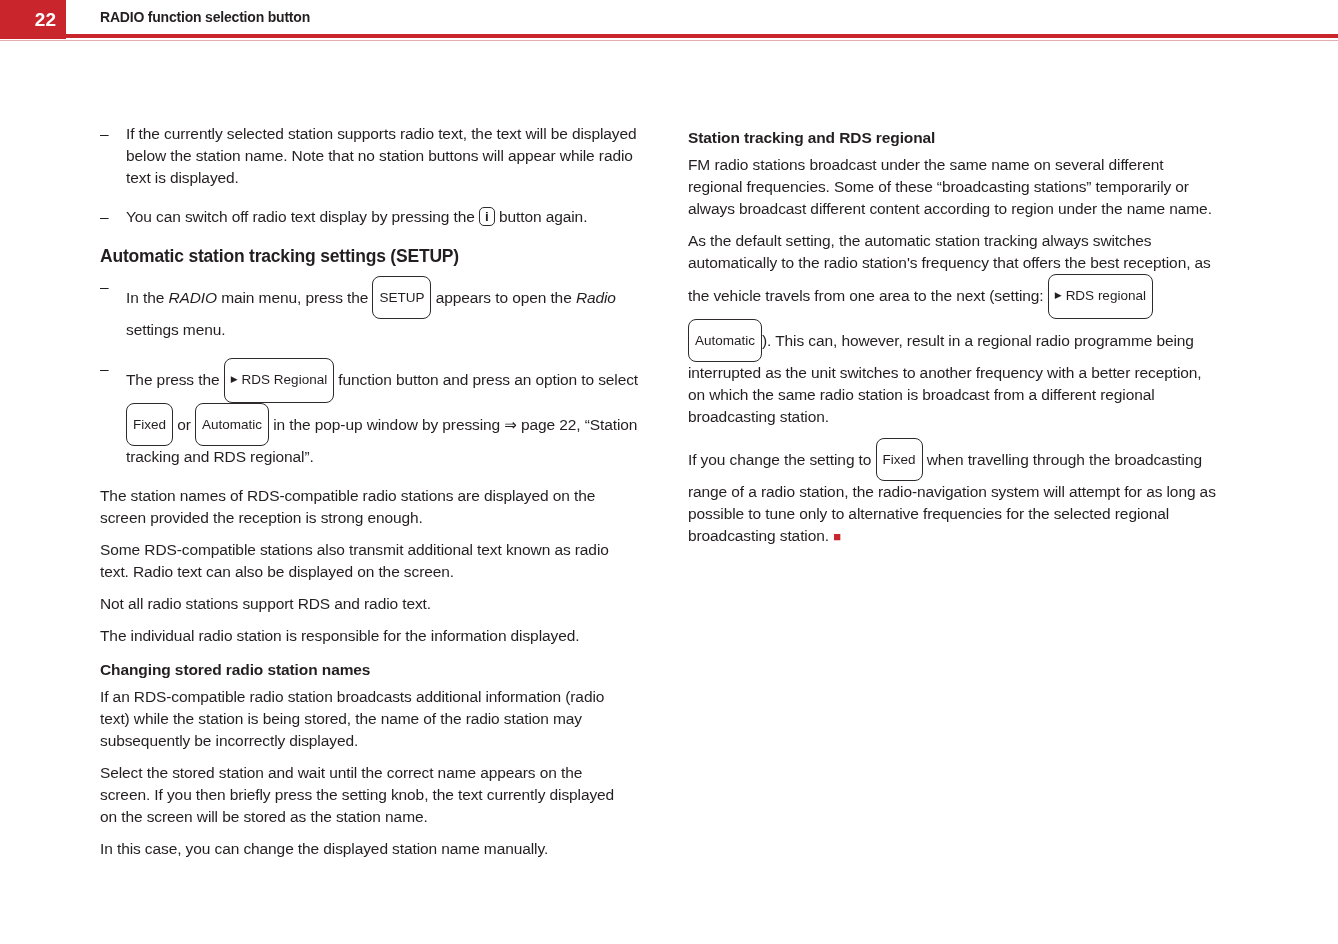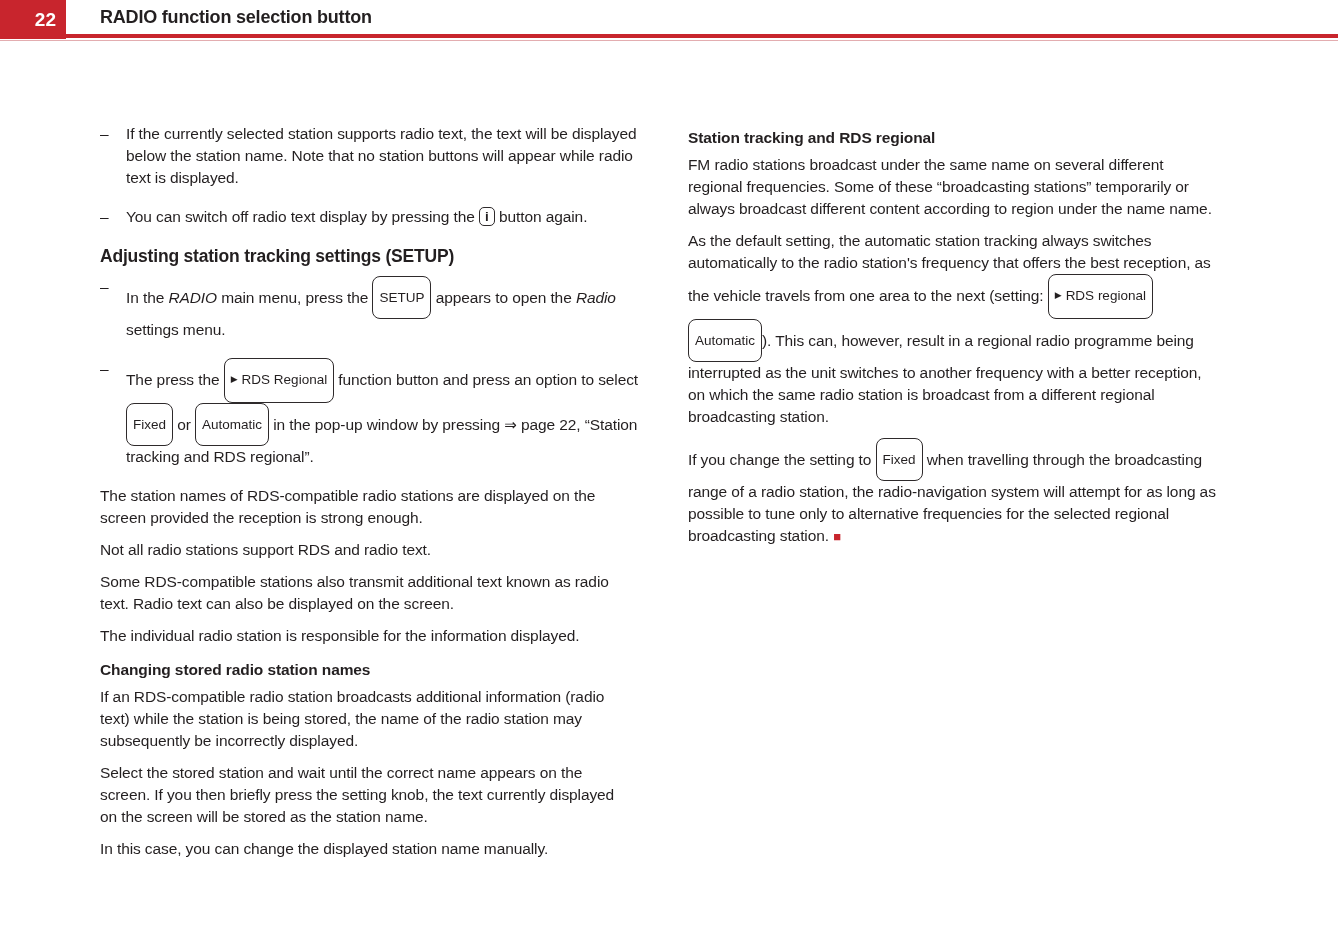--- a/index.html
+++ b/index.html
@@ -13,21 +13,21 @@
   }
   .header { position:relative; height:56px;padding-left:28px; }
   .page-num-box {
     position:absolute; left:0; top:0; width:66px; height:39px;
     background:var(--accent); color:#fff; font-size:19px; font-weight:700;
     display:flex; align-items:center; justify-content:flex-end; padding-right:10px;
     letter-spacing:0;
   }
   .page-title {
     position:absolute; left:100px; top:6px;
-    font-size:18px; font-weight:700; letter-spacing:-0.2px;
+    font-size:14px; font-weight:700; letter-spacing:-0.2px;
   }
   .rule { position:absolute; left:0; right:0; top:34px; height:4px; background:var(--accent); }
   .rule::after { content:""; position:absolute; left:0; right:0; top:6px; height:1px; background:#e3adb0; }
 
   .columns { display:flex; gap:48px; padding:67px 110px 0 100px; }
   .col { width:540px; flex:none; }
 
   .bullet { display:flex; margin:0 0 17px 0; }
   .dash { flex:none; width:26px; }
   .bullet-body { flex:1; }
@@ -62,32 +62,32 @@
   <div class="columns">
     <section class="col">
         <div class="bullet">
           <span class="dash">–</span>
           <div class="bullet-body"><span>If the currently selected station supports radio text, the text will be displayed below the station name. Note that no station buttons will appear while radio text is displayed.</span></div>
         </div>
         <div class="bullet">
           <span class="dash">–</span>
           <div class="bullet-body"><span>You can switch off radio text display by pressing the </span><span class="key key-i">i</span><span> button again.</span></div>
         </div>
-        <div class="heading1">Adjusting station tracking settings (SETUP)</div>
+        <div class="heading1">Automatic station tracking settings (SETUP)</div>
         <div class="bullet">
           <span class="dash">–</span>
           <div class="bullet-body"><span>In the </span><em>RADIO</em><span> main menu, press the </span><span class="key">SETUP</span><span> appears to open the </span><em>Radio</em><span> settings menu.</span></div>
         </div>
         <div class="bullet">
           <span class="dash">–</span>
           <div class="bullet-body"><span>The press the </span><span class="key"><span class="tri">▶</span>RDS Regional</span><span> function button and press an option to select </span><span class="key">Fixed</span><span> or </span><span class="key">Automatic</span><span> in the pop-up window by pressing </span><span class="ref-arrow">⇒</span><span> page 22, “Station tracking and RDS regional”.</span></div>
         </div>
         <div class="para"><span>The station names of RDS-compatible radio stations are displayed on the screen provided the reception is strong enough.</span></div>
+        <div class="para"><span>Some RDS-compatible stations also transmit additional text known as radio text. Radio text can also be displayed on the screen.</span></div>
         <div class="para"><span>Not all radio stations support RDS and radio text.</span></div>
-        <div class="para"><span>Some RDS-compatible stations also transmit additional text known as radio text. Radio text can also be displayed on the screen.</span></div>
         <div class="para"><span>The individual radio station is responsible for the information displayed.</span></div>
         <div class="heading2">Changing stored radio station names</div>
         <div class="para"><span>If an RDS-compatible radio station broadcasts additional information (radio text) while the station is being stored, the name of the radio station may subsequently be incorrectly displayed.</span></div>
         <div class="para"><span>Select the stored station and wait until the correct name appears on the screen. If you then briefly press the setting knob, the text currently displayed on the screen will be stored as the station name.</span></div>
         <div class="para"><span>In this case, you can change the displayed station name manually.</span></div>
       </section>
     <section class="col">
         <div class="heading2">Station tracking and RDS regional</div>
         <div class="para"><span>FM radio stations broadcast under the same name on several different regional frequencies. Some of these “broadcasting stations” temporarily or always broadcast different content according to region under the name name.</span></div>
         <div class="para"><span>As the default setting, the automatic station tracking always switches automatically to the radio station's frequency that offers the best reception, as the vehicle travels from one area to the next (setting: </span><span class="key"><span class="tri">▶</span>RDS regional</span><span> </span><span class="key">Automatic</span><span>). This can, however, result in a regional radio programme being interrupted as the unit switches to another frequency with a better reception, on which the same radio station is broadcast from a different regional broadcasting station.</span></div>

